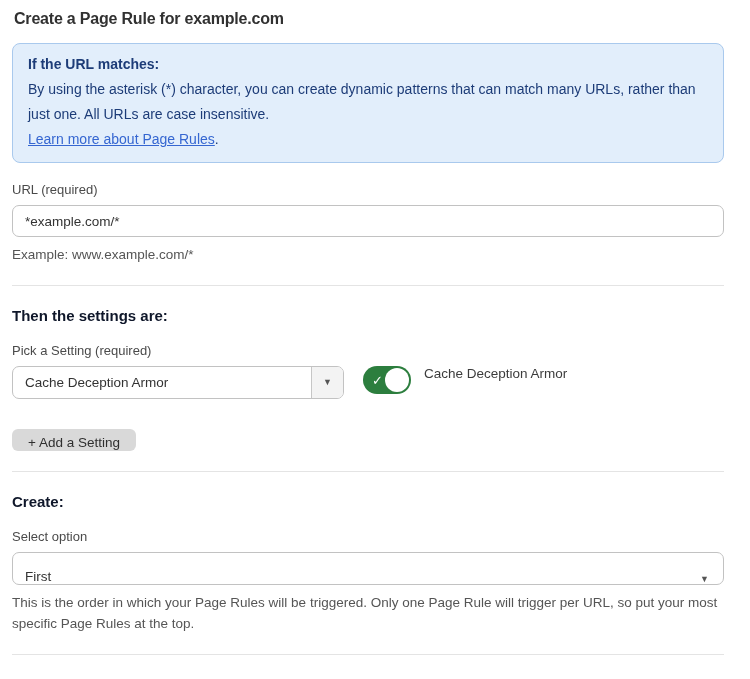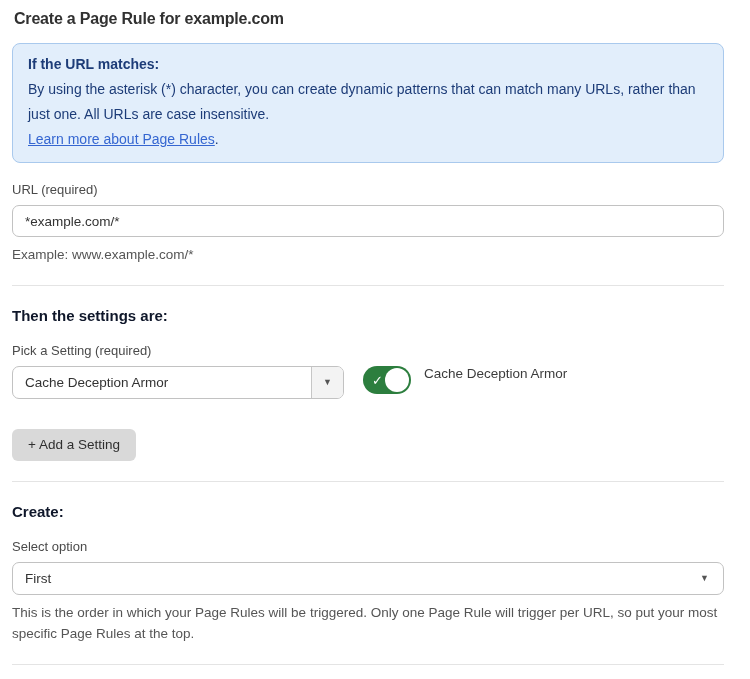--- a/index.html
+++ b/index.html
@@ -152,36 +152,36 @@
   }
   .toggle-label{
     margin-left:13px;
     font-size:13.5px;
     color:#3c3c3c;
   }
 
   .btn{
     font-family:inherit;
     font-size:13.5px;
-    height:32px;
+    height:22px;
     padding:0 16px;
     border:none;
     border-radius:6px;
     cursor:pointer;
     line-height:28px;
   }
   .btn-gray{
     background:#d9d9d9;
     color:#2f2f2f;
   }
   .add-setting-btn{margin-top:30px;}
 
   .order-select{
     display:flex;
-    align-items:center;
+    align-items:flex-end;
     justify-content:space-between;
     width:100%;
     height:33px;
     border:1px solid #c2c2c2;
     border-radius:7px;
     background:#fff;
     padding:0 14px 0 12px;
     font-size:13.5px;
     color:#333;
     cursor:pointer;

